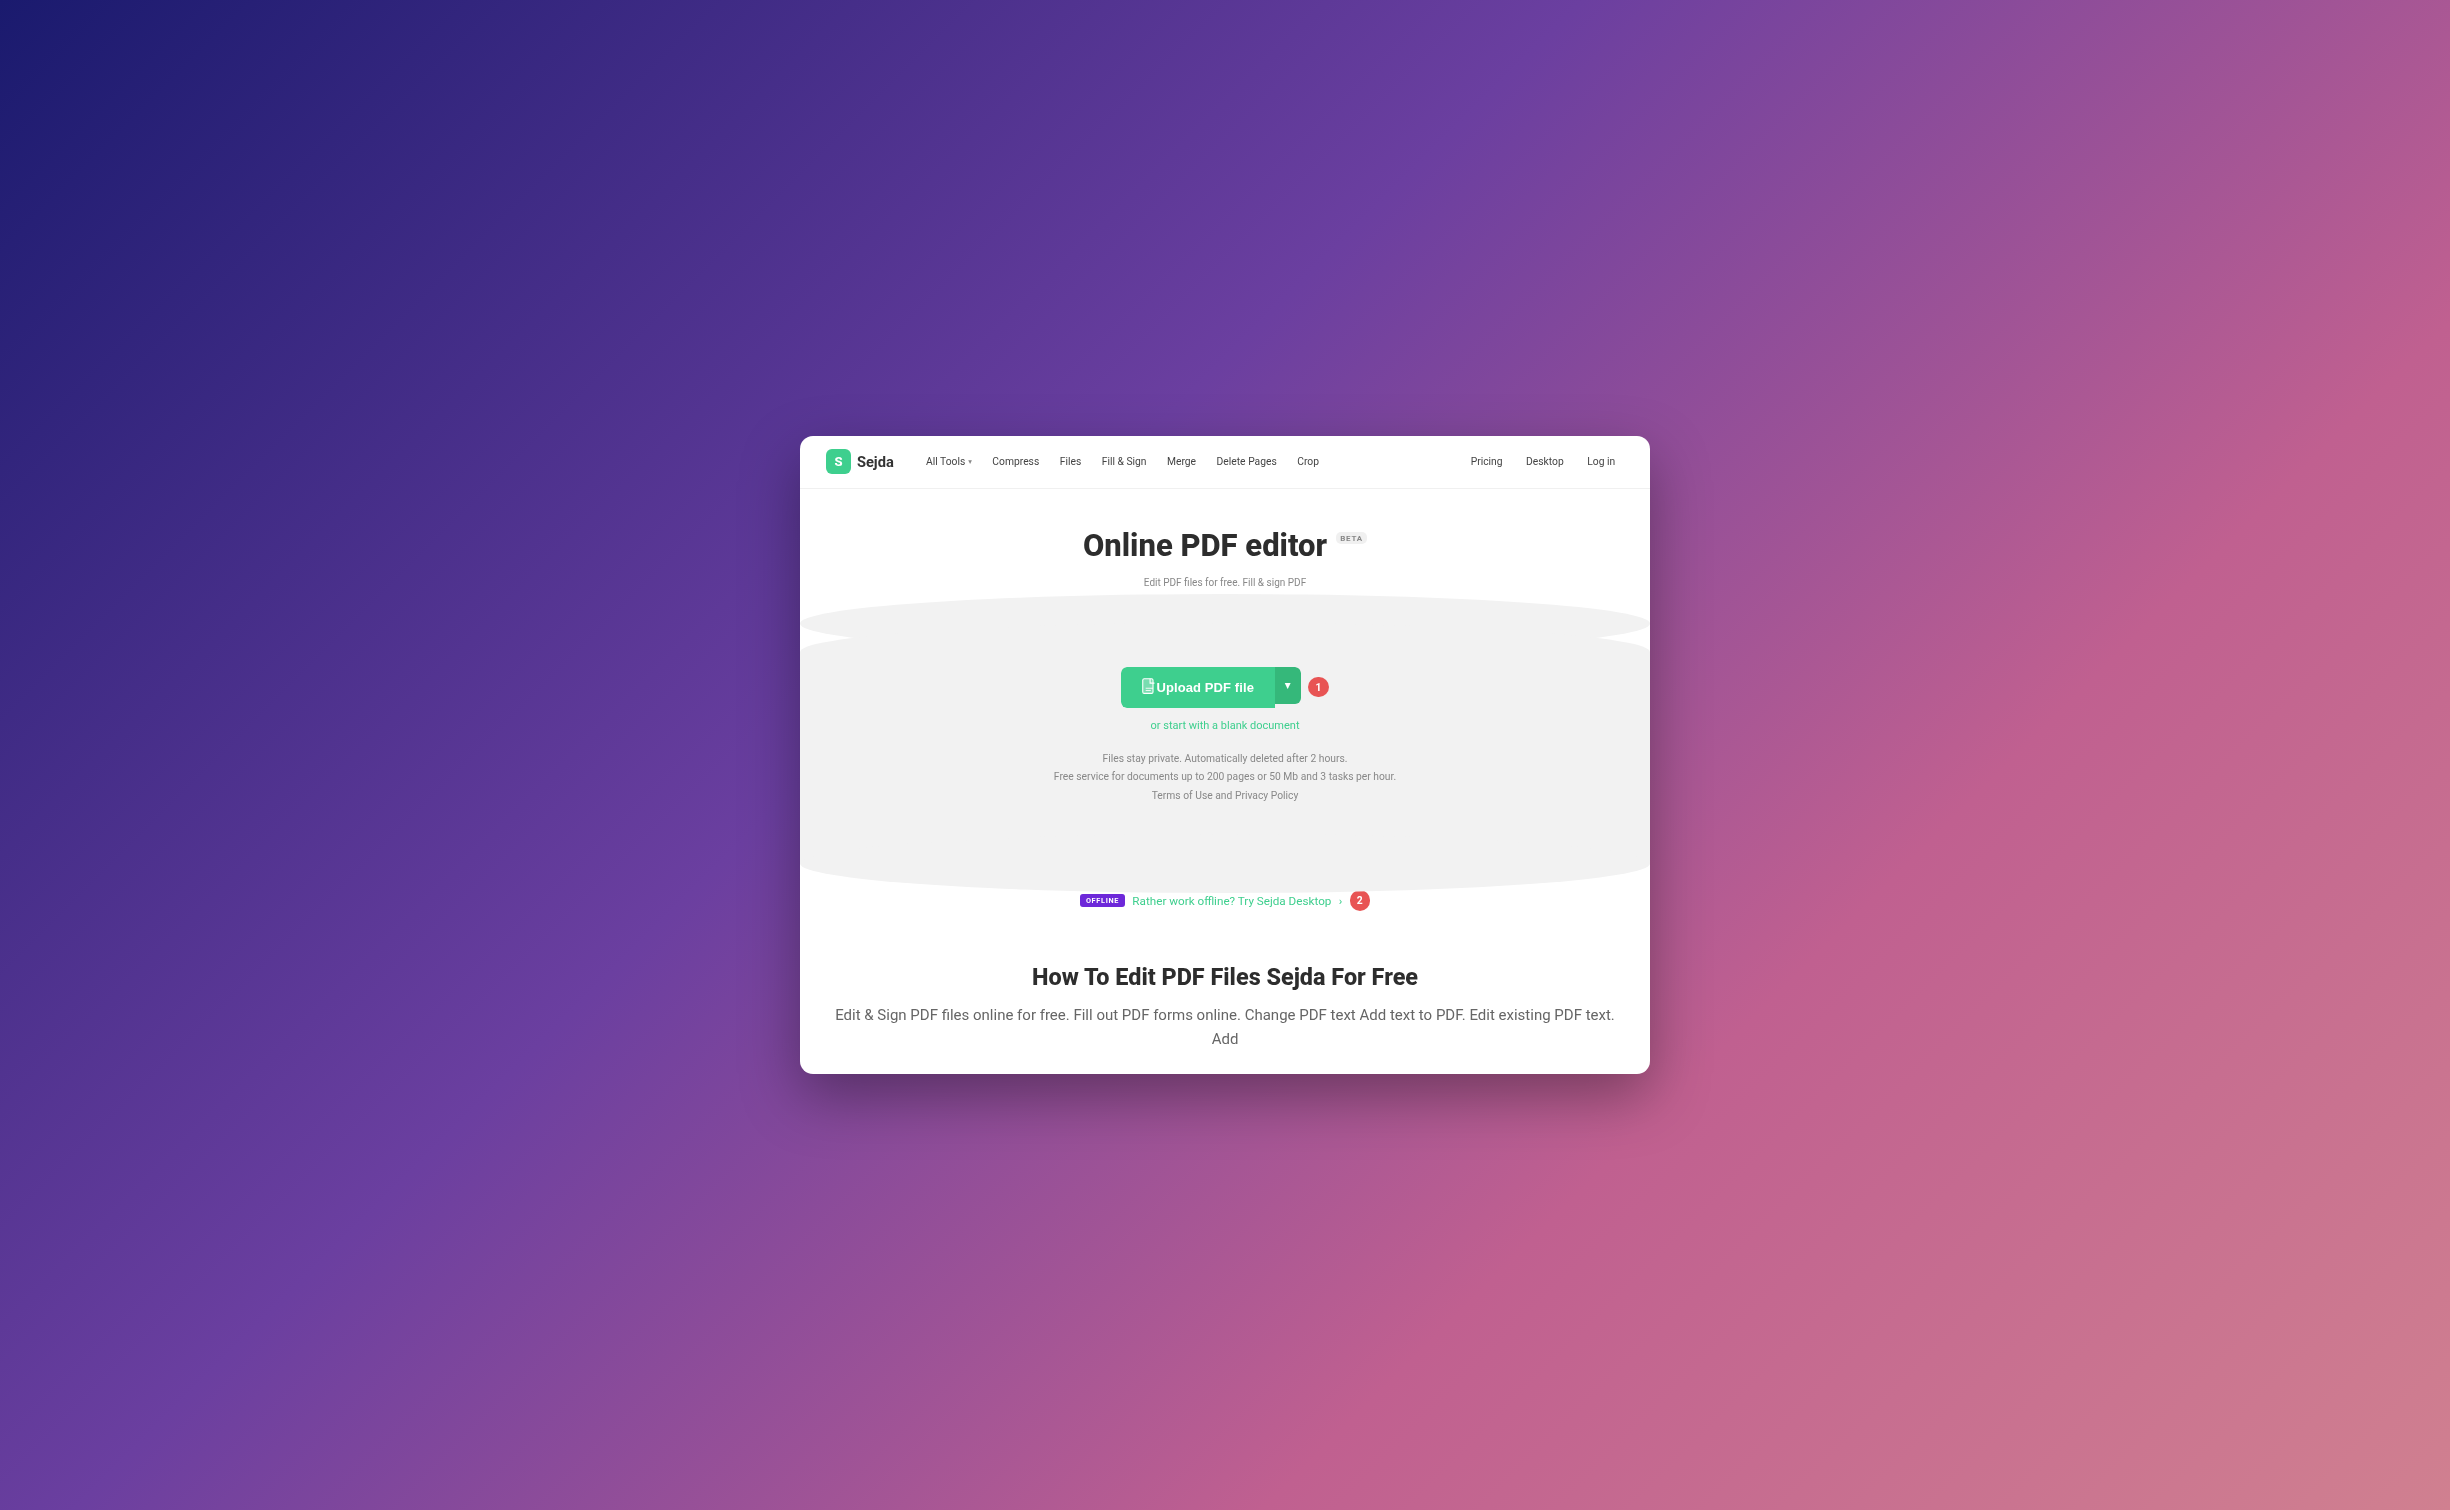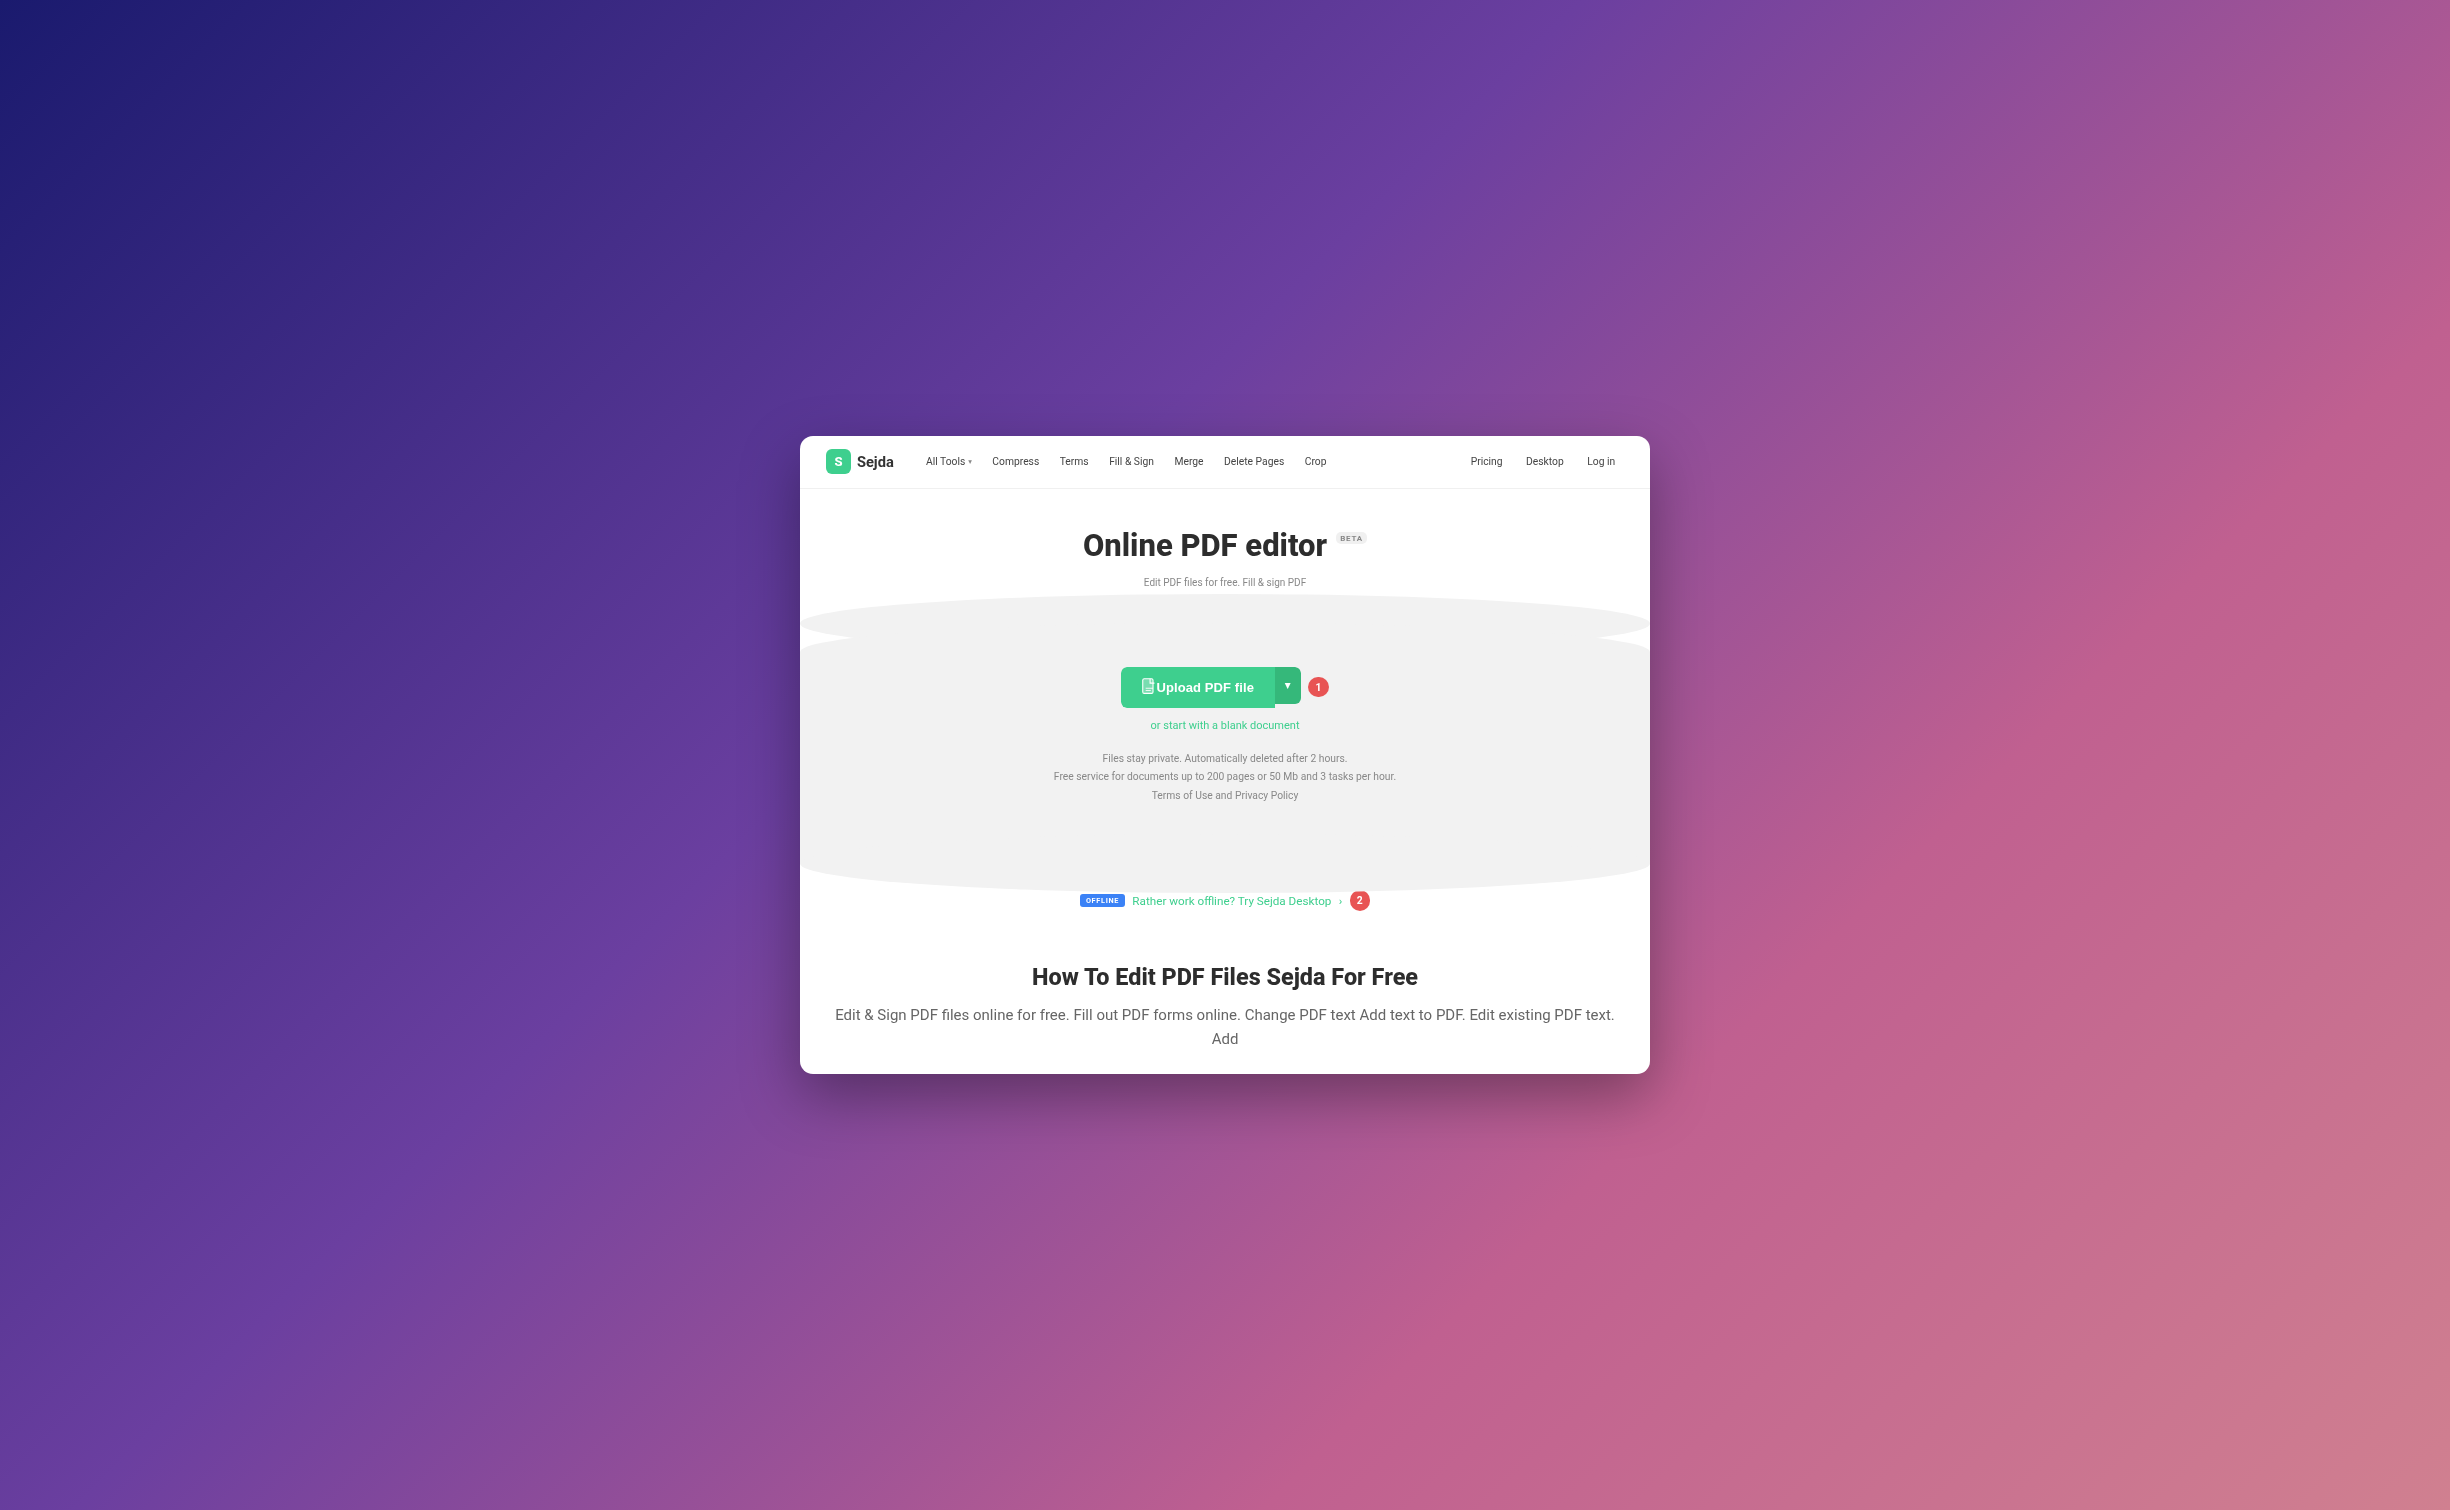--- a/index.html
+++ b/index.html
@@ -248,21 +248,21 @@
     }
 
     .offline-row {
       display: flex;
       align-items: center;
       justify-content: center;
       gap: 7.3px;
     }
 
     .offline-badge {
-      background: #3b82f6;
+      background: #6d28d9;
       color: white;
       font-size: 7.3px;
       font-weight: 700;
       padding: 2.2px 5.9px;
       border-radius: 2.9px;
       letter-spacing: 0.7px;
     }
 
     .offline-text {
       color: #3ecf8e;
@@ -317,21 +317,21 @@
       <div class="logo-icon">S</div>
       <span class="logo-text">Sejda</span>
     </div>
 
     <div class="nav-left">
       <div class="nav-item">
         <span>All Tools</span>
         <span class="chevron">▾</span>
       </div>
       <div class="nav-item">Compress</div>
-      <div class="nav-item">Terms</div>
+      <div class="nav-item">Files</div>
       <div class="nav-item">Fill &amp; Sign</div>
       <div class="nav-item">Merge</div>
       <div class="nav-item">Delete Pages</div>
       <div class="nav-item">Crop</div>
     </div>
 
     <div class="nav-right">
       <div class="nav-item">Pricing</div>
       <div class="nav-item">Desktop</div>
       <div class="nav-item">Log in</div>

